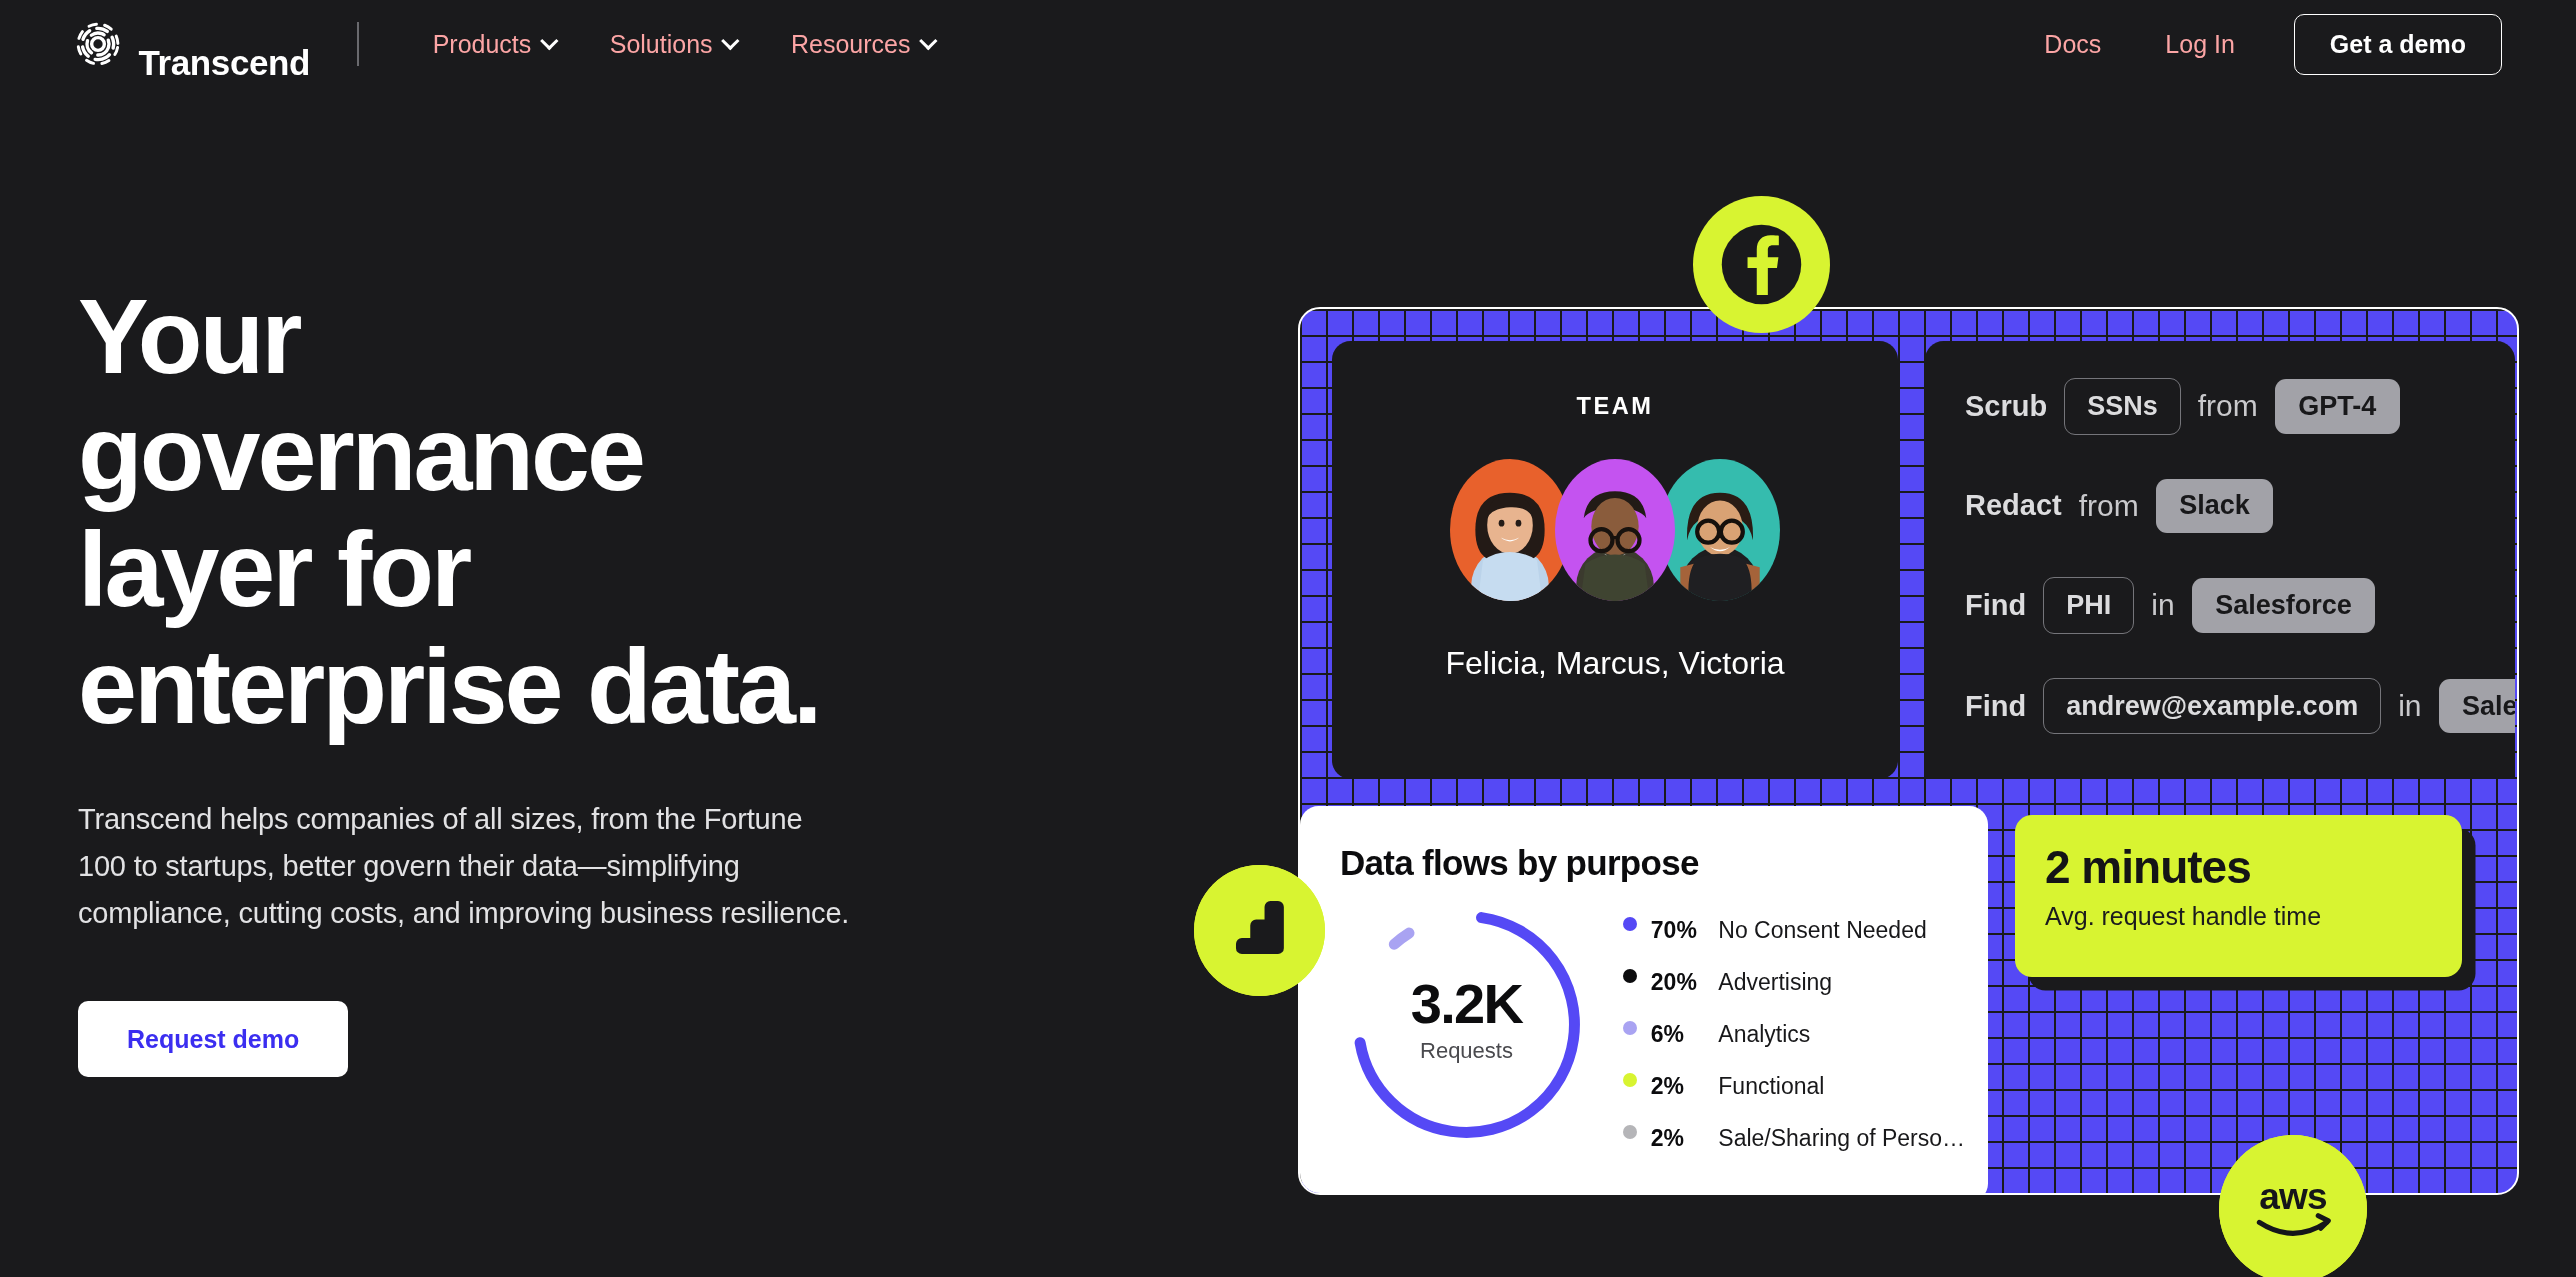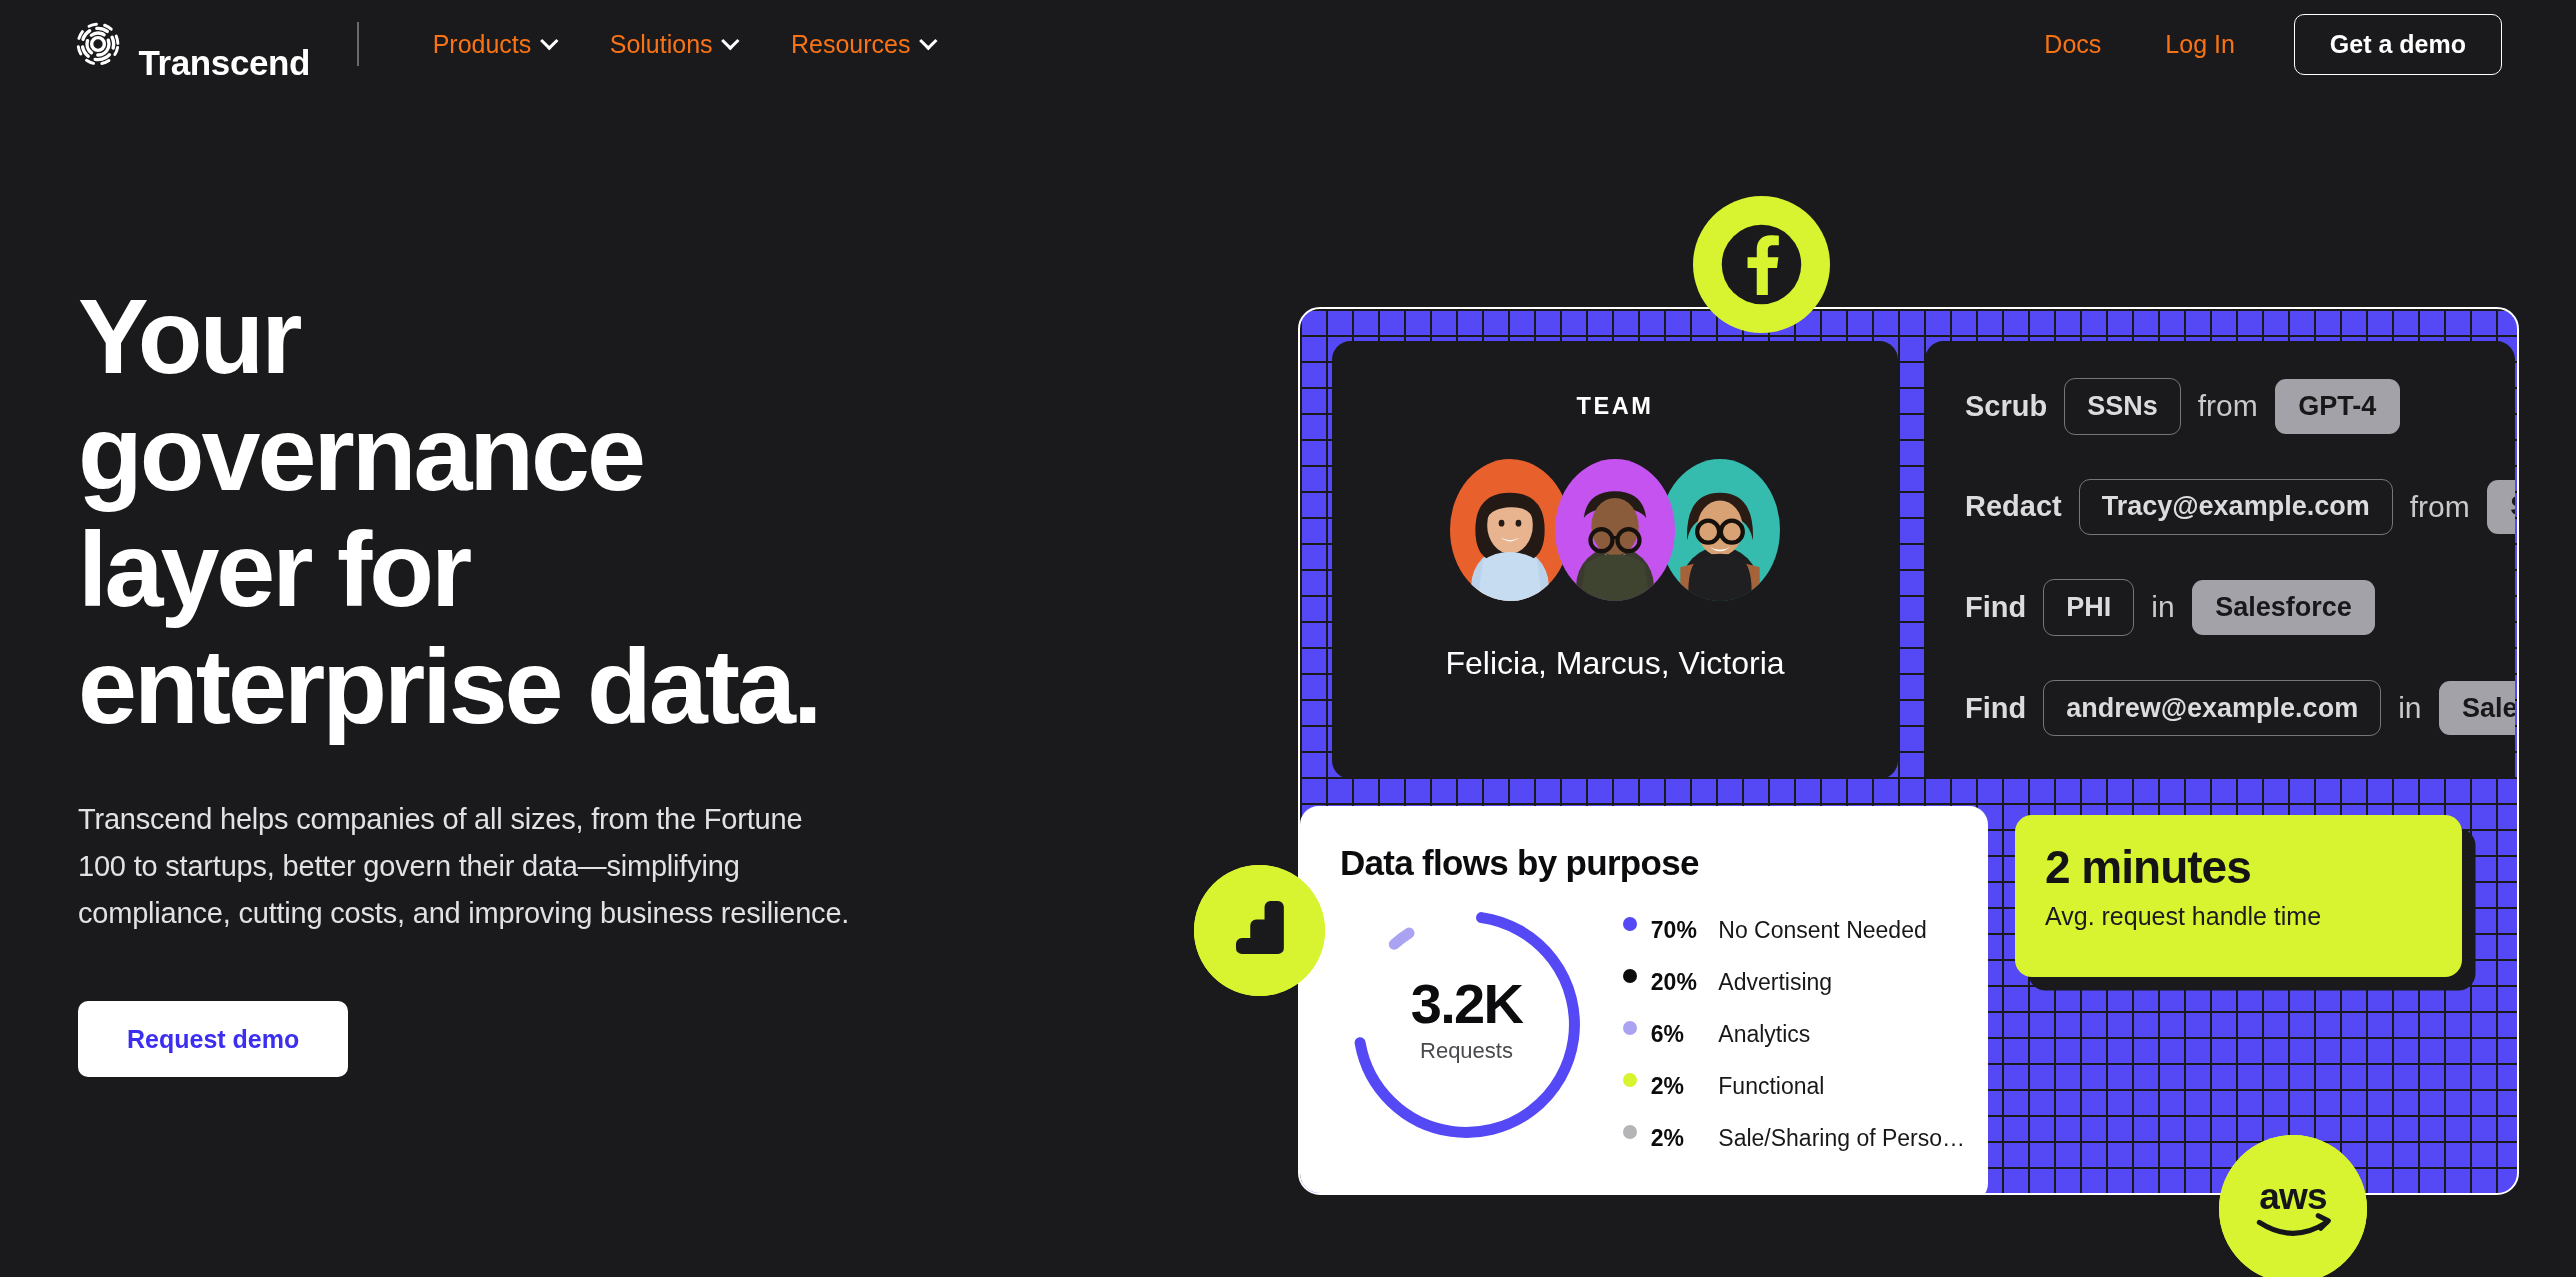--- a/index.html
+++ b/index.html
@@ -22,21 +22,21 @@
     color: #FFFFFF; font-size: 35px; font-weight: 700;
     letter-spacing: -0.4px; line-height: 1; margin-top: 36px;
   }
   .nav-divider {
     width: 1.7px; height: 44px; background: #6A6A6E;
     margin-left: 47px; margin-right: 0px;
   }
   .nav-links { display: flex; align-items: center; gap: 0px; margin-left: 47px; }
   .nav-link {
     display: flex; align-items: center; gap: 11.8px;
-    color: #f97316; font-size: 25px; font-weight: 400;
+    color: #fca5a5; font-size: 25px; font-weight: 400;
     padding: 8.4px 27px; cursor: pointer; white-space: nowrap;
   }
   .chev {
     display: inline-block; width: 12.6px; height: 12.6px;
     border-right: 3px solid #FFFFFF; border-bottom: 3px solid #FFFFFF;
     transform: rotate(45deg) translate(-2.5px,-2.5px);
   }
   .nav-right {
     margin-left: auto; margin-right: 74px;
     display: flex; align-items: center; gap: 0px;
@@ -273,21 +273,20 @@
 
     <div class="ops-card">
       <div class="ops-row">
         <span class="ops-verb">Scrub</span>
         <span class="chip-outline">SSNs</span>
         <span class="ops-prep">from</span>
         <span class="chip-solid">GPT-4</span>
       </div>
       <div class="ops-row">
         <span class="ops-verb">Redact</span>
-        <span class="chip-outline">Tracy@example.com</span>
         <span class="ops-prep">from</span>
         <span class="chip-solid">Slack</span>
       </div>
       <div class="ops-row">
         <span class="ops-verb">Find</span>
         <span class="chip-outline">PHI</span>
         <span class="ops-prep">in</span>
         <span class="chip-solid">Salesforce</span>
       </div>
       <div class="ops-row">

